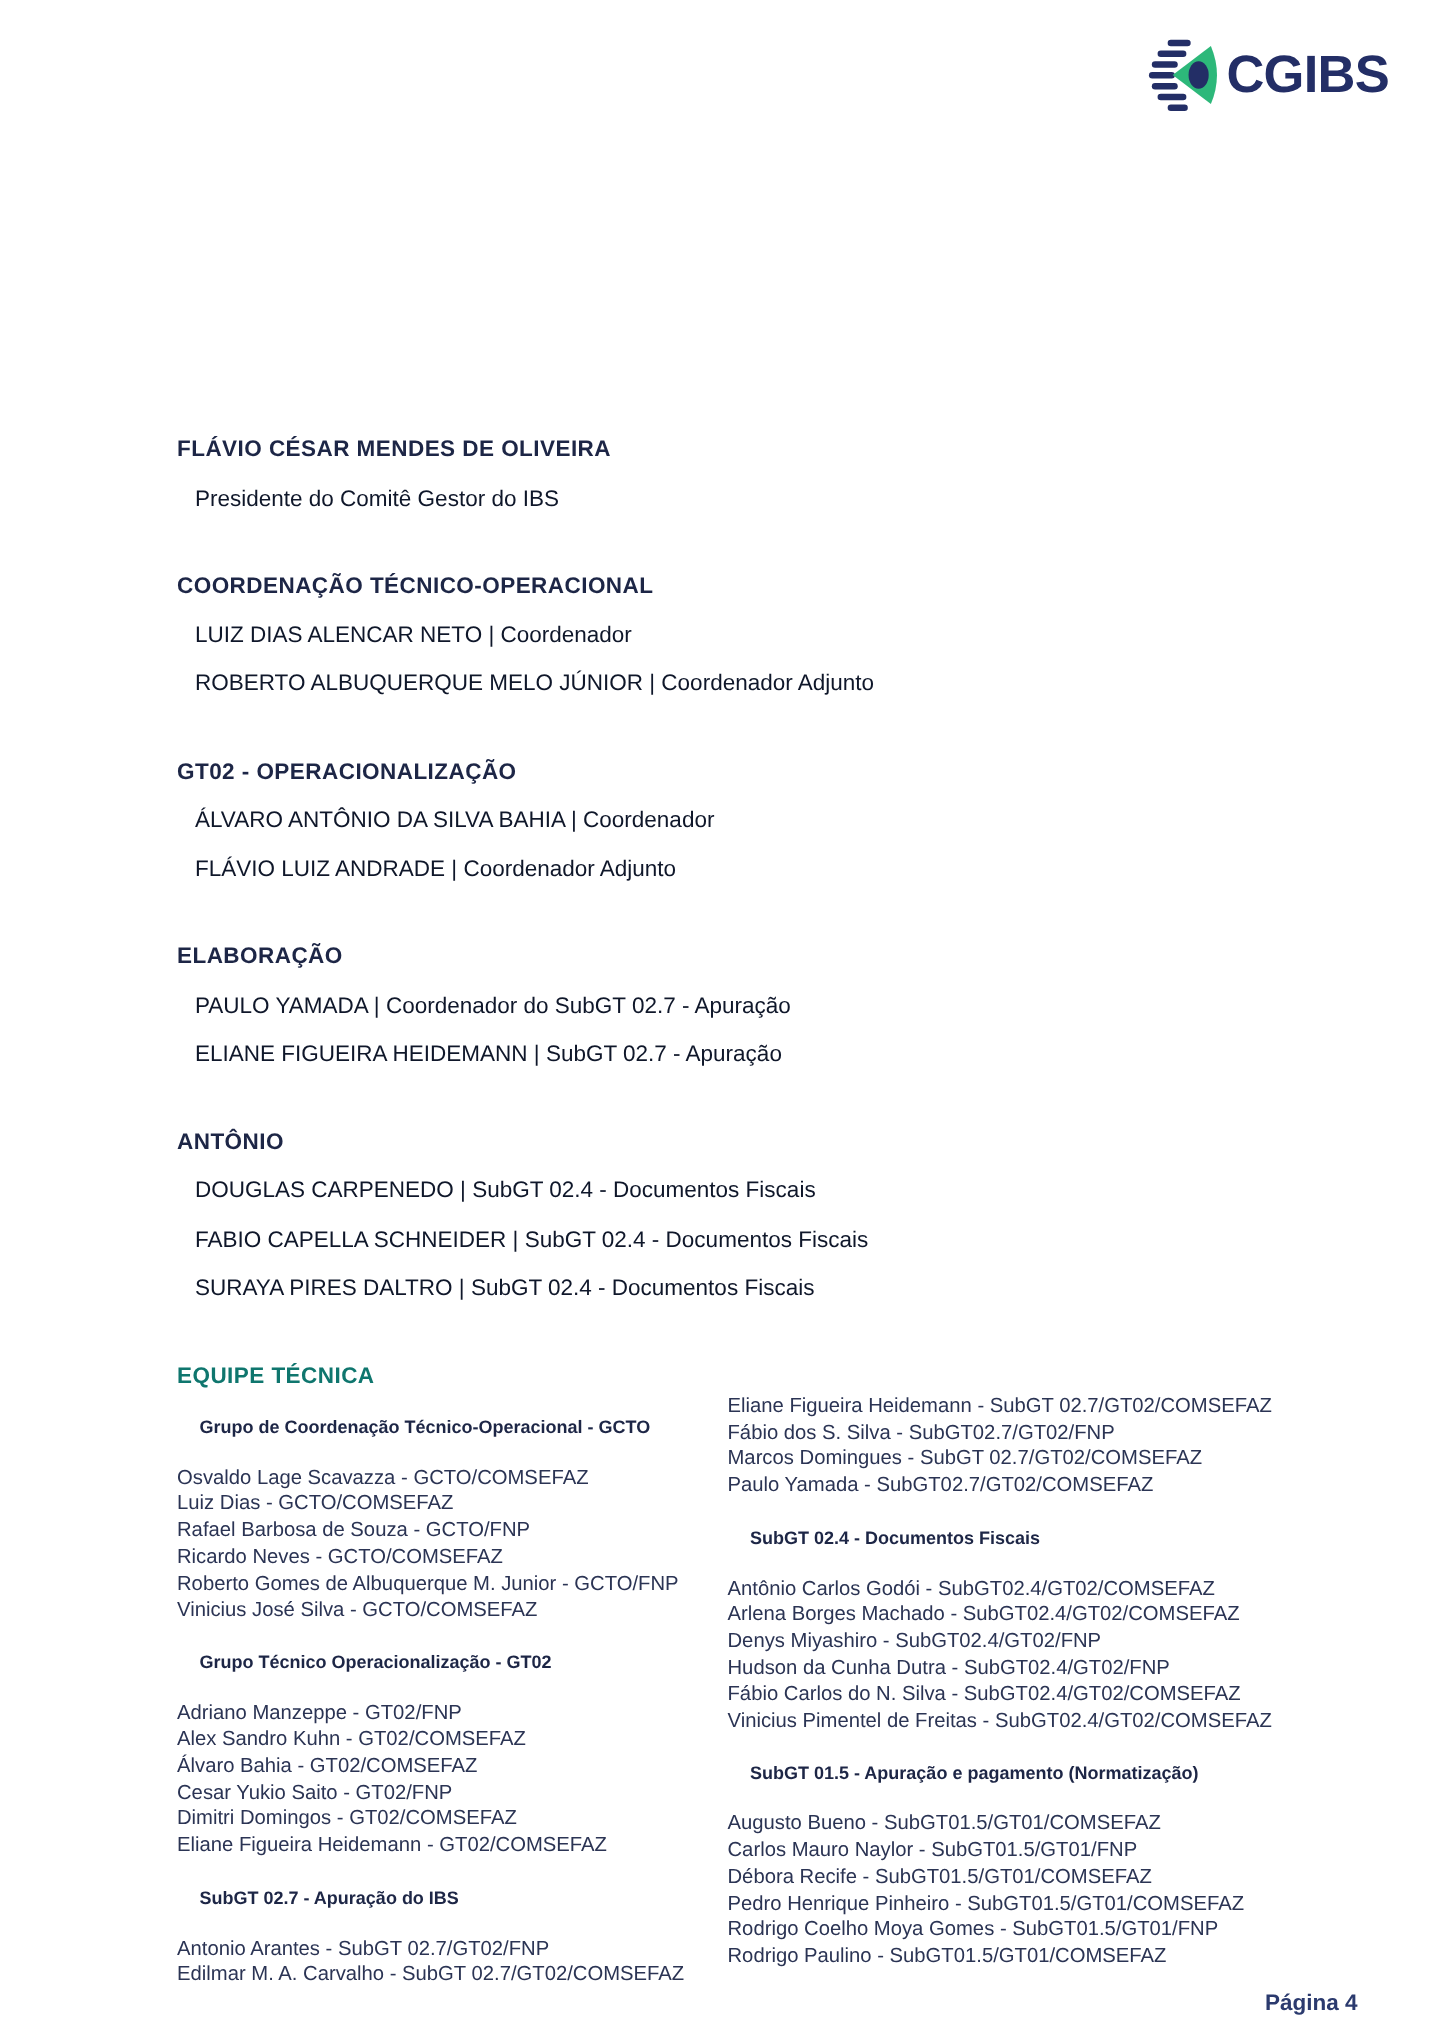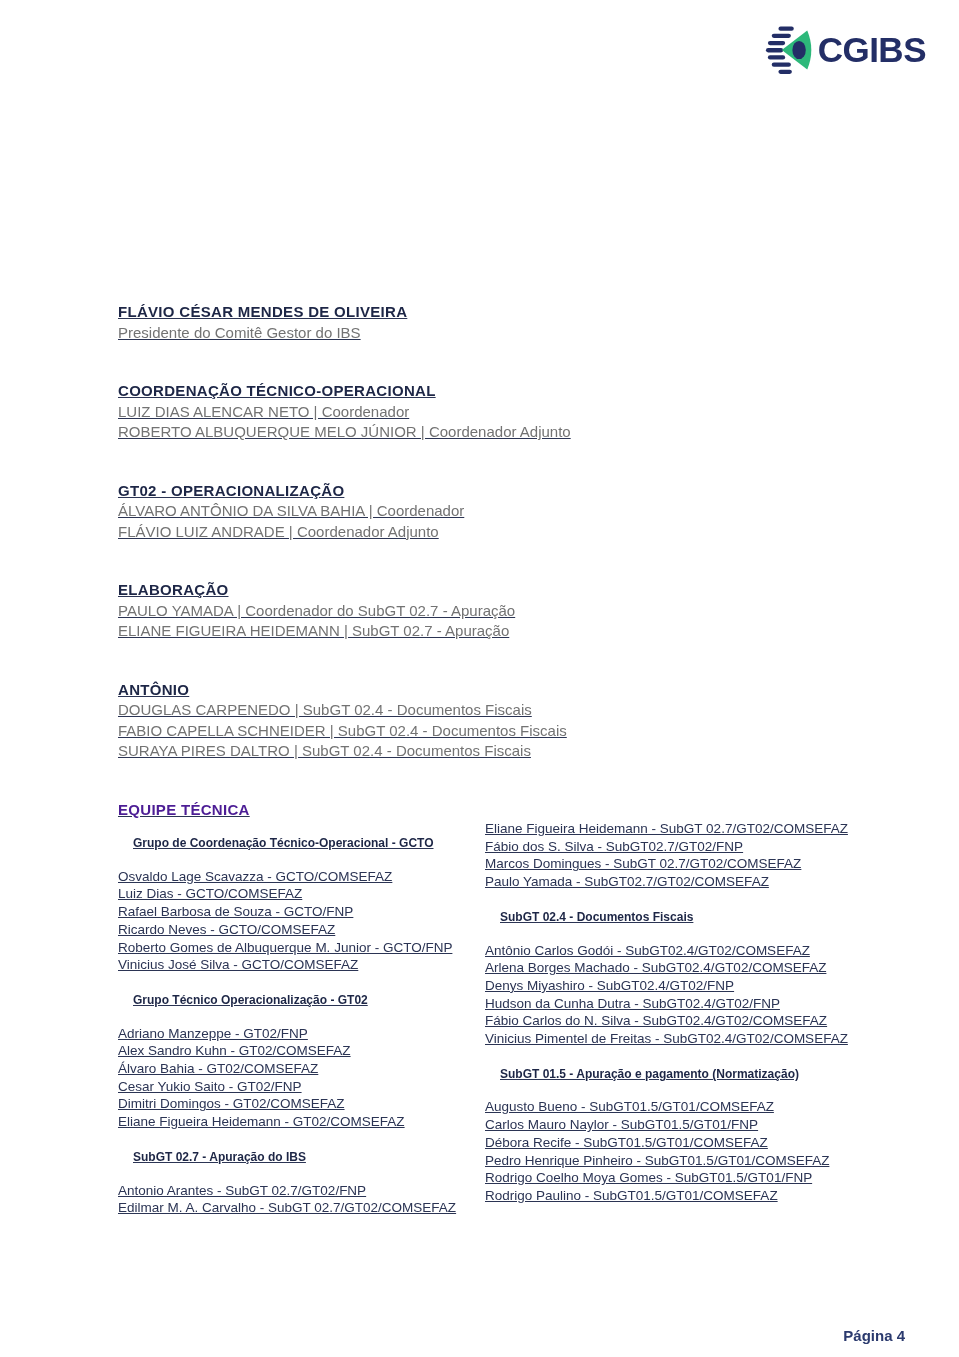--- a/index.html
+++ b/index.html
@@ -29,42 +29,41 @@
     color: #232e66;
     letter-spacing: -0.5px;
     margin-left: 5px;
     line-height: 48px;
   }
 
   
   .content {
     position: absolute;
     left: 118px;
-    top: 302px;
+    top: 290px;
     width: 800px;
-    text-decoration: underline;
   }
   .sec { margin: 0 0 38px 0; font-size: 15px; line-height: 20.5px; }
   .sec h3 {
     margin: 0;
     font-size: 15px;
     line-height: 20.5px;
     font-weight: bold;
     color: #1d2646;
     letter-spacing: 0.3px;
   }
-  .sec p { margin: 0; color: #737373; }
+  .sec p { margin: 12px; color: #0f172a; }
 
   
   .equipe h3 {
     margin: 0;
     font-size: 15px;
     line-height: 20.5px;
     font-weight: bold;
-    color: #4c1d95;
+    color: #0f766e;
     letter-spacing: 0.3px;
   }
   .cols { display: flex; }
   .col-left { width: 367px; flex: none; }
   .col-right { flex: 1; }
   .grp { margin: 0 0 18px 0; font-size: 13.5px; line-height: 17.7px; }
   .grp h4 { margin: 15px; font-size: 12px; line-height: 17.7px; font-weight: bold; color: #1d2646; }
   .grp p { margin: 0; color: #2b3454; }
 
   

